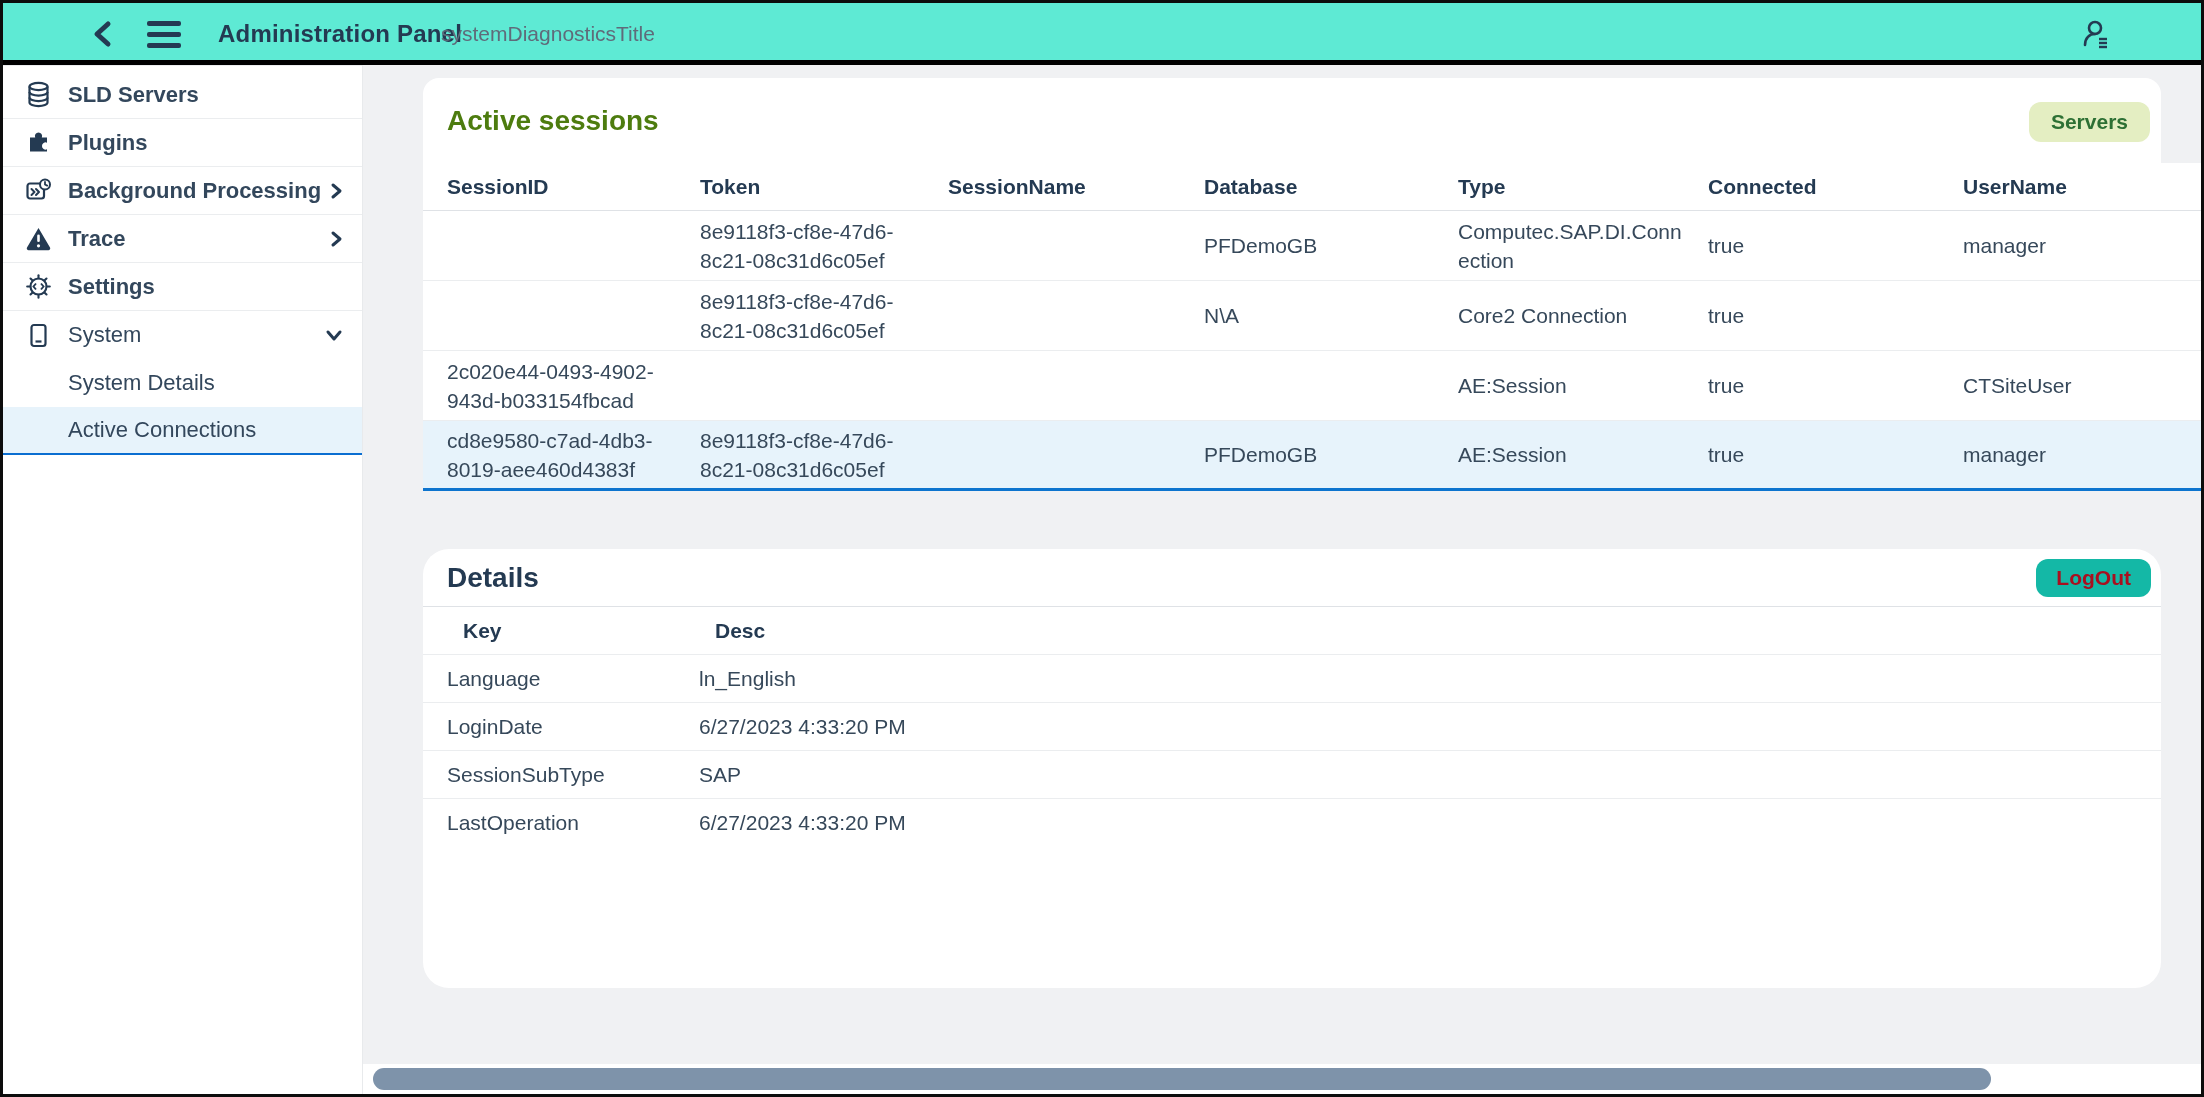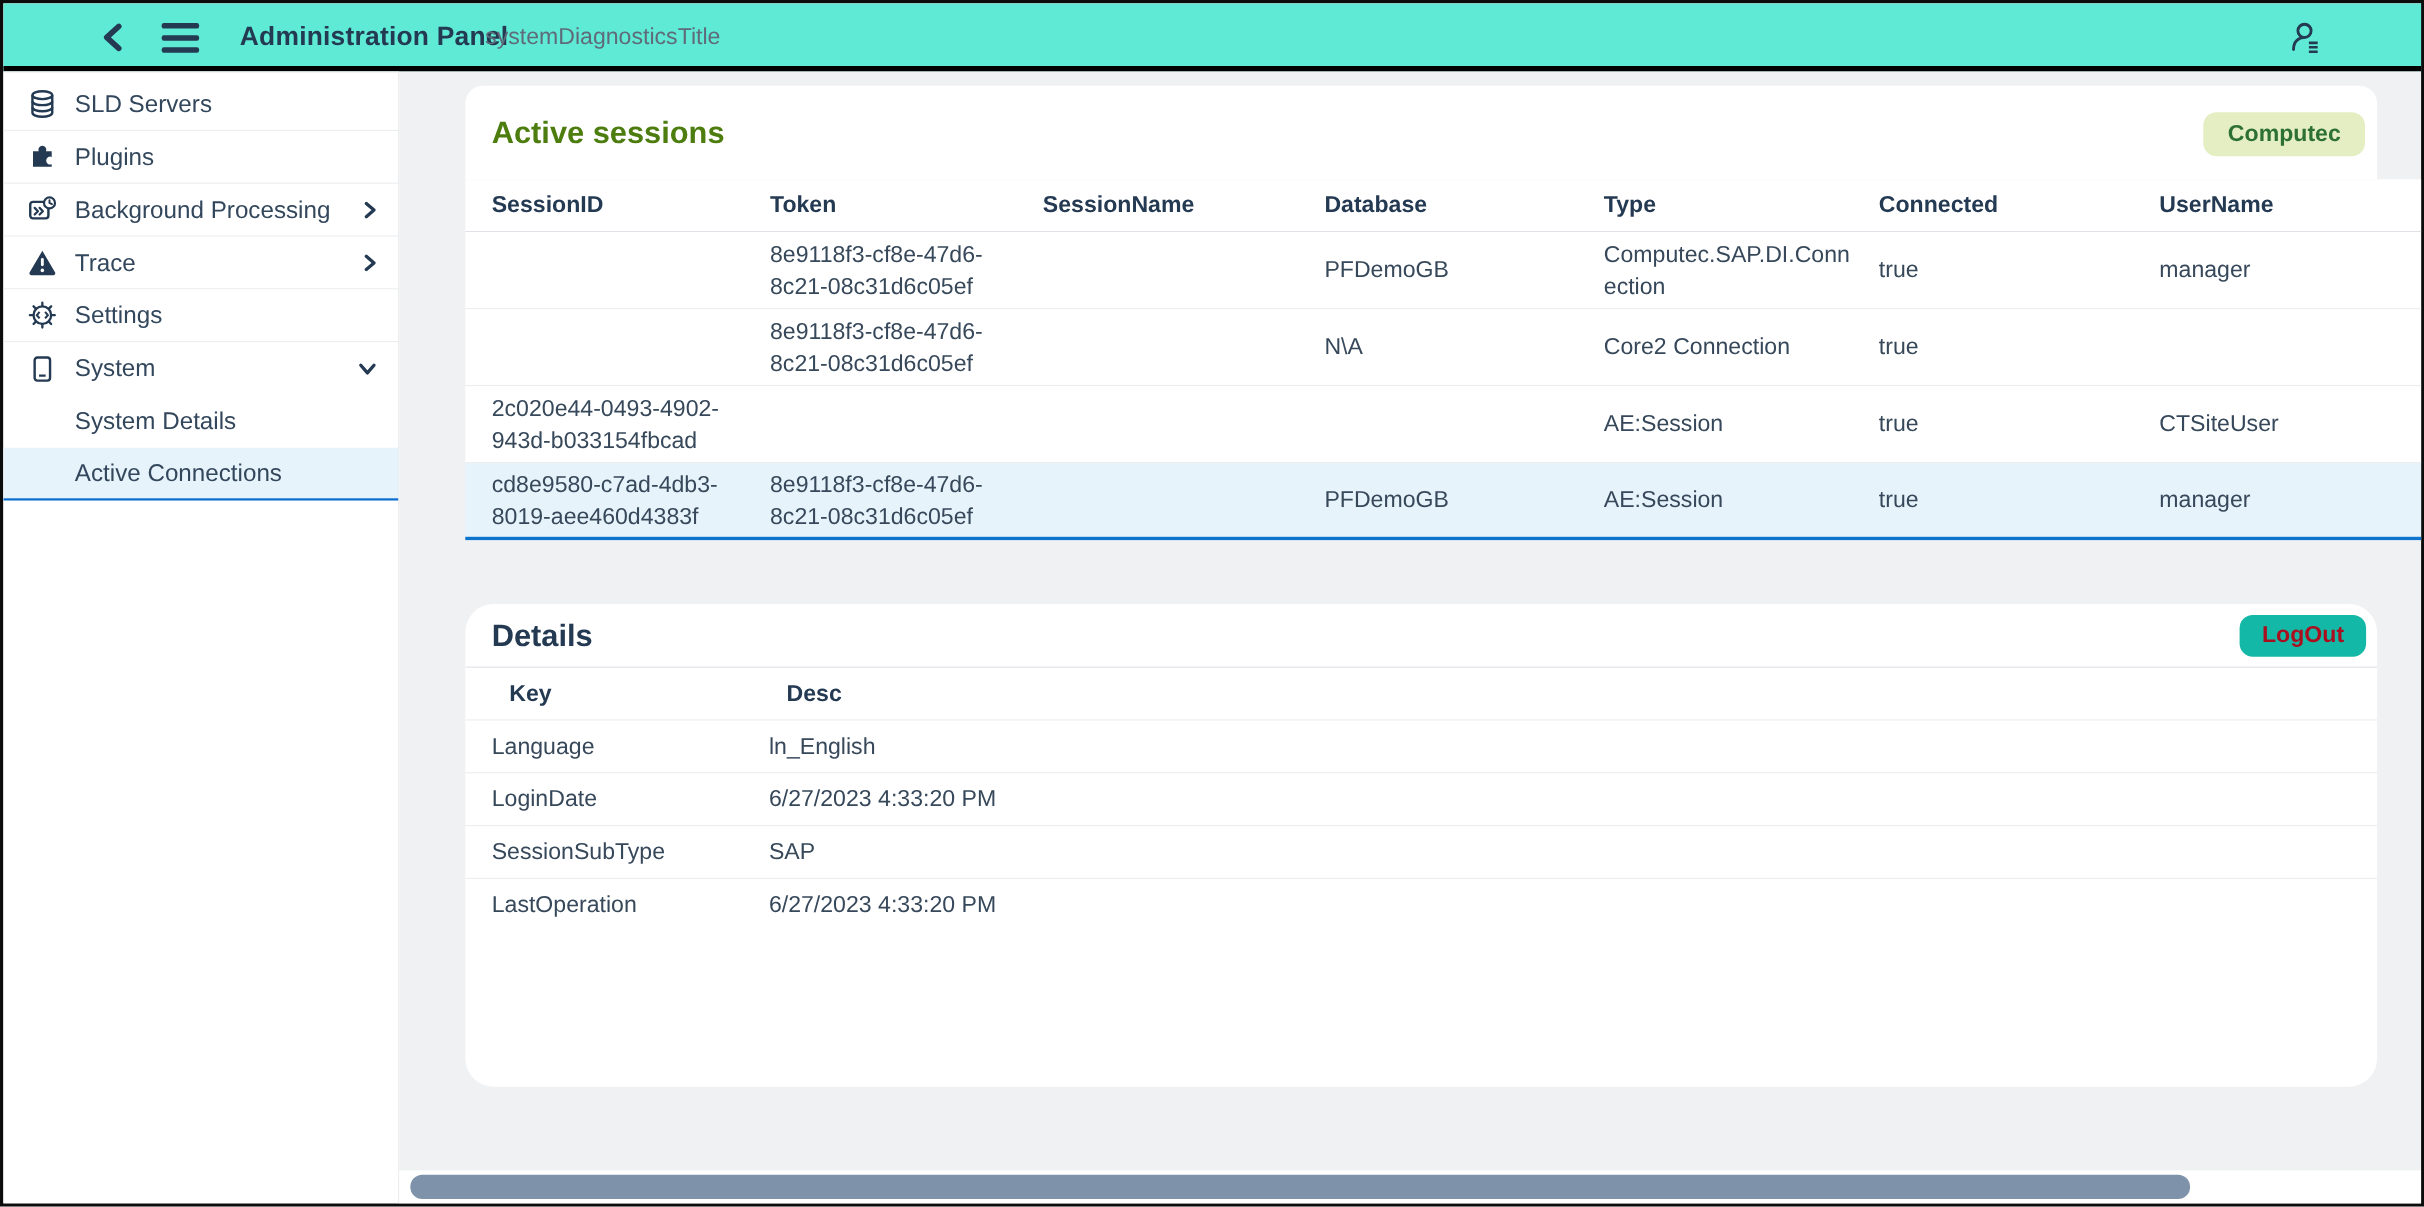--- a/index.html
+++ b/index.html
@@ -21,21 +21,21 @@
   .app-subtitle { position:absolute; left:438px; top:0; height:62px; display:flex; align-items:center; font-size:21px; color:#5f6b7a; }
   .user-btn { position:absolute; right:88px; top:13px; width:38px; height:38px; display:flex; align-items:center; justify-content:center; cursor:pointer; }
 
   
   .sidebar { position:absolute; top:62px; left:0; width:360px; bottom:0; background:#ffffff; border-right:1px solid #e8eaec; }
   .nav { padding-top:5px; }
   .nav-item {
     position:relative; height:48px; display:flex; align-items:center;
     padding-left:22px; cursor:pointer; font-size:22px; color:#33475c;
   }
-  .nav-item.bordered { border-bottom:1px solid #ebedef; }
+  .nav-item.bordered { border-bottom:1px solid #ebedef;font-weight:bold; }
   .nav-item .nico { width:27px; height:27px; margin-right:16px; display:flex; align-items:center; justify-content:center; }
   .nav-item .chev { position:absolute; right:18px; top:0; height:48px; display:flex; align-items:center; }
   .nav-item.child { padding-left:65px; }
   .nav-item.selected { background:#e7f3fb; border-bottom:2px solid #0a6ed1; }
   .first-border { border-top:1px solid #ebedef; margin:0 0 0 0; }
 
   
   .content { position:absolute; top:62px; left:360px; right:0; bottom:0; background:#f0f1f3; }
 
   .sess-card { position:absolute; left:60px; top:13px; width:1784px; }
@@ -208,21 +208,21 @@
       </div>
 
     </div>
   </div>
 
   <div class="content">
 
     <div class="sess-card">
       <div class="sess-head">
         <div class="card-title">Active sessions</div>
-        <button class="refresh-btn">Computec</button>
+        <button class="refresh-btn">Servers</button>
       </div>
 
       <div class="sess-grid-row sess-header-row">
         <div>SessionID</div>
         <div>Token</div>
         <div>SessionName</div>
         <div>Database</div>
         <div>Type</div>
         <div>Connected</div>
         <div>UserName</div>

